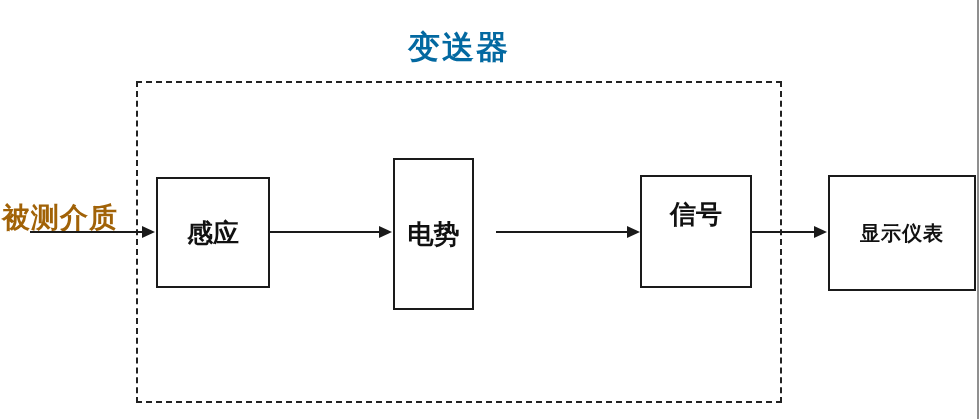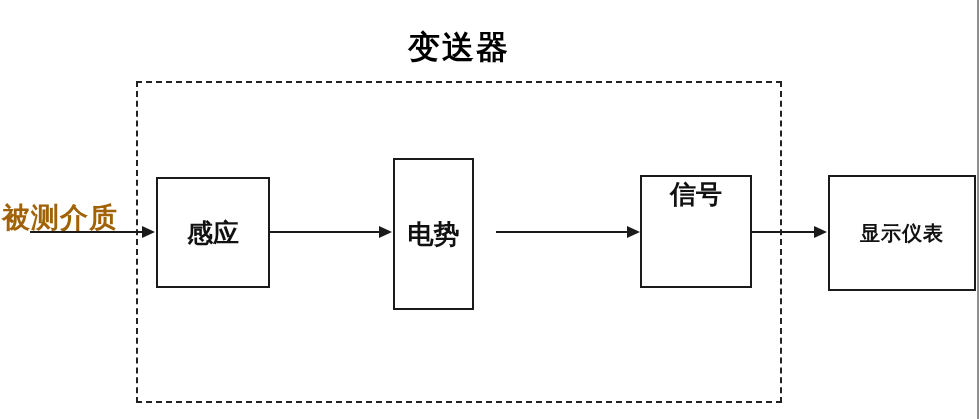--- a/index.html
+++ b/index.html
@@ -17,21 +17,21 @@
 
   .title {
     position: absolute;
     left: 136px;
     top: 26px;
     width: 646px;
     text-align: center;
     font-size: 32px;
     font-weight: bold;
     letter-spacing: 2px;
-    color: #000000;
+    color: #0369a1;
   }
 
   .dashed-container {
     position: absolute;
     left: 136px;
     top: 81px;
     width: 646px;
     height: 322px;
     border: 2px dashed #222222;
     background: transparent;
@@ -48,21 +48,21 @@
     font-size: 26px;
     font-weight: bold;
     line-height: 34px;
     color: #111111;
     text-align: center;
   }
 
   .block-induction  { left: 156px; top: 177px; width: 114px; height: 111px; }
   .block-conversion { left: 393px; top: 158px; width: 81px; height: 152px; }
   .block-amplify    { left: 640px; top: 175px; width: 112px; height: 113px;
-                      justify-content: flex-start; padding-top: 0; }
+                      justify-content: flex-start; padding-top: 20px; }
   .block-display    { left: 828px; top: 175px; width: 148px; height: 116px;
                       font-size: 20px; letter-spacing: 1px; }
 
   .source-label {
     position: absolute;
     left: 2px;
     top: 199px;
     font-size: 28px;
     font-weight: bold;
     letter-spacing: 1px;

